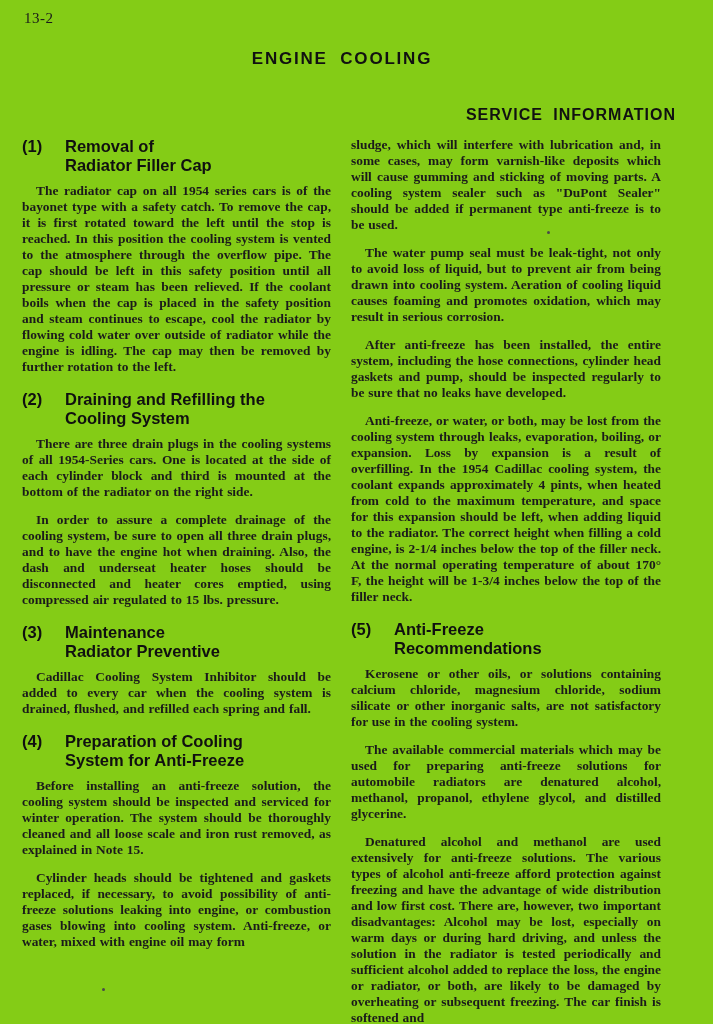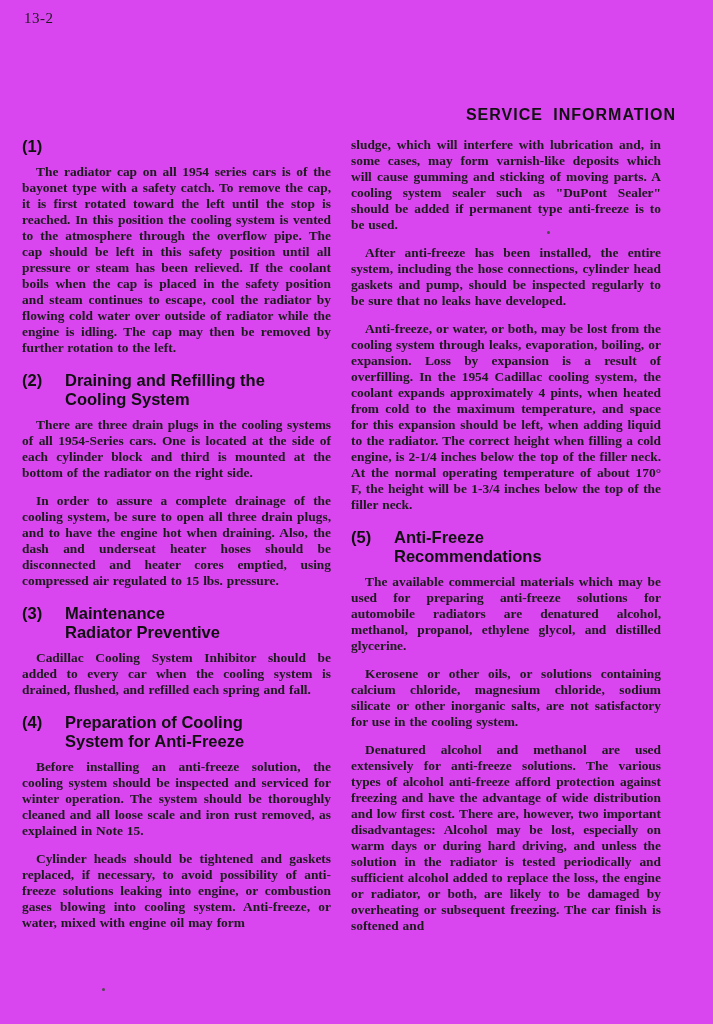--- a/index.html
+++ b/index.html
@@ -4,21 +4,21 @@
 <style>
   * { box-sizing: border-box; }
   html, body { margin: 0; padding: 0; }
   body { background: #d9d9d9; }
 
   .page {
     position: relative;
     width: 713px;
     height: 1024px;
     margin: 0 auto;
-    background: #d946ef;
+    background: #84cc16;
     color: #1a1a1a;
     font-family: "Liberation Serif", serif;
     overflow: hidden;
   }
 
   .page-number {
     position: absolute;
     top: 10px;
     left: 24px;
     font-size: 15px;
@@ -97,30 +97,35 @@
   .speckle-1 { left: 102px; top: 988px; width: 3px; height: 3px; }
   .speckle-2 { left: 547px; top: 231px; width: 3px; height: 3px; }
 </style>
 </head>
 <body>
 
 <div class="page">
 
   <div class="page-number">13-2</div>
 
+  <div class="doc-title">ENGINE COOLING</div>
 
   <div class="doc-subtitle">SERVICE INFORMATION</div>
 
   <div class="columns">
 
     <div class="col">
 
       <div class="sec">
         <div class="sec-head">
           <span class="sec-num">(1)</span>
+          <span class="sec-title">
+            <span class="hl">Removal of</span>
+            <span class="hl">Radiator Filler Cap</span>
+          </span>
         </div>
         <p class="body-p">The radiator cap on all 1954 series cars is of the bayonet type with a safety catch. To remove the cap, it is first rotated toward the left until the stop is reached. In this position the cooling system is vented to the atmosphere through the overflow pipe. The cap should be left in this safety position until all pressure or steam has been relieved. If the coolant boils when the cap is placed in the safety position and steam continues to escape, cool the radiator by flowing cold water over outside of radiator while the engine is idling. The cap may then be removed by further rotation to the left.</p>
       </div>
 
       <div class="sec">
         <div class="sec-head">
           <span class="sec-num">(2)</span>
           <span class="sec-title">
             <span class="hl">Draining and Refilling the</span>
             <span class="hl">Cooling System</span>
@@ -151,33 +156,34 @@
         </div>
         <p class="body-p">Before installing an anti-freeze solution, the cooling system should be inspected and serviced for winter operation. The system should be thoroughly cleaned and all loose scale and iron rust removed, as explained in Note 15.</p>
         <p class="body-p">Cylinder heads should be tightened and gaskets replaced, if necessary, to avoid possibility of anti-freeze solutions leaking into engine, or combustion gases blowing into cooling system. Anti-freeze, or water, mixed with engine oil may form</p>
       </div>
 
     </div>
 
     <div class="col col-right">
 
       <p class="body-p no-indent">sludge, which will interfere with lubrication and, in some cases, may form varnish-like deposits which will cause gumming and sticking of moving parts. A cooling system sealer such as "DuPont Sealer" should be added if permanent type anti-freeze is to be used.</p>
+      <p class="body-p">The water pump seal must be leak-tight, not only to avoid loss of liquid, but to prevent air from being drawn into cooling system. Aeration of cooling liquid causes foaming and promotes oxidation, which may result in serious corrosion.</p>
       <p class="body-p">After anti-freeze has been installed, the entire system, including the hose connections, cylinder head gaskets and pump, should be inspected regularly to be sure that no leaks have developed.</p>
       <p class="body-p">Anti-freeze, or water, or both, may be lost from the cooling system through leaks, evaporation, boiling, or expansion. Loss by expansion is a result of overfilling. In the 1954 Cadillac cooling system, the coolant expands approximately 4 pints, when heated from cold to the maximum temperature, and space for this expansion should be left, when adding liquid to the radiator. The correct height when filling a cold engine, is 2-1/4 inches below the top of the filler neck. At the normal operating temperature of about 170° F, the height will be 1-3/4 inches below the top of the filler neck.</p>
 
       <div class="sec">
         <div class="sec-head">
           <span class="sec-num">(5)</span>
           <span class="sec-title">
             <span class="hl">Anti-Freeze</span>
             <span class="hl">Recommendations</span>
           </span>
         </div>
+        <p class="body-p">Kerosene or other oils, or solutions containing calcium chloride, magnesium chloride, sodium silicate or other inorganic salts, are not satisfactory for use in the cooling system.</p>
         <p class="body-p">The available commercial materials which may be used for preparing anti-freeze solutions for automobile radiators are denatured alcohol, methanol, propanol, ethylene glycol, and distilled glycerine.</p>
-        <p class="body-p">Kerosene or other oils, or solutions containing calcium chloride, magnesium chloride, sodium silicate or other inorganic salts, are not satisfactory for use in the cooling system.</p>
         <p class="body-p">Denatured alcohol and methanol are used extensively for anti-freeze solutions. The various types of alcohol anti-freeze afford protection against freezing and have the advantage of wide distribution and low first cost. There are, however, two important disadvantages: Alcohol may be lost, especially on warm days or during hard driving, and unless the solution in the radiator is tested periodically and sufficient alcohol added to replace the loss, the engine or radiator, or both, are likely to be damaged by overheating or subsequent freezing. The car finish is softened and</p>
       </div>
 
     </div>
   </div>
 
   <div class="speckle speckle-1"></div>
   <div class="speckle speckle-2"></div>
 
 </div>

